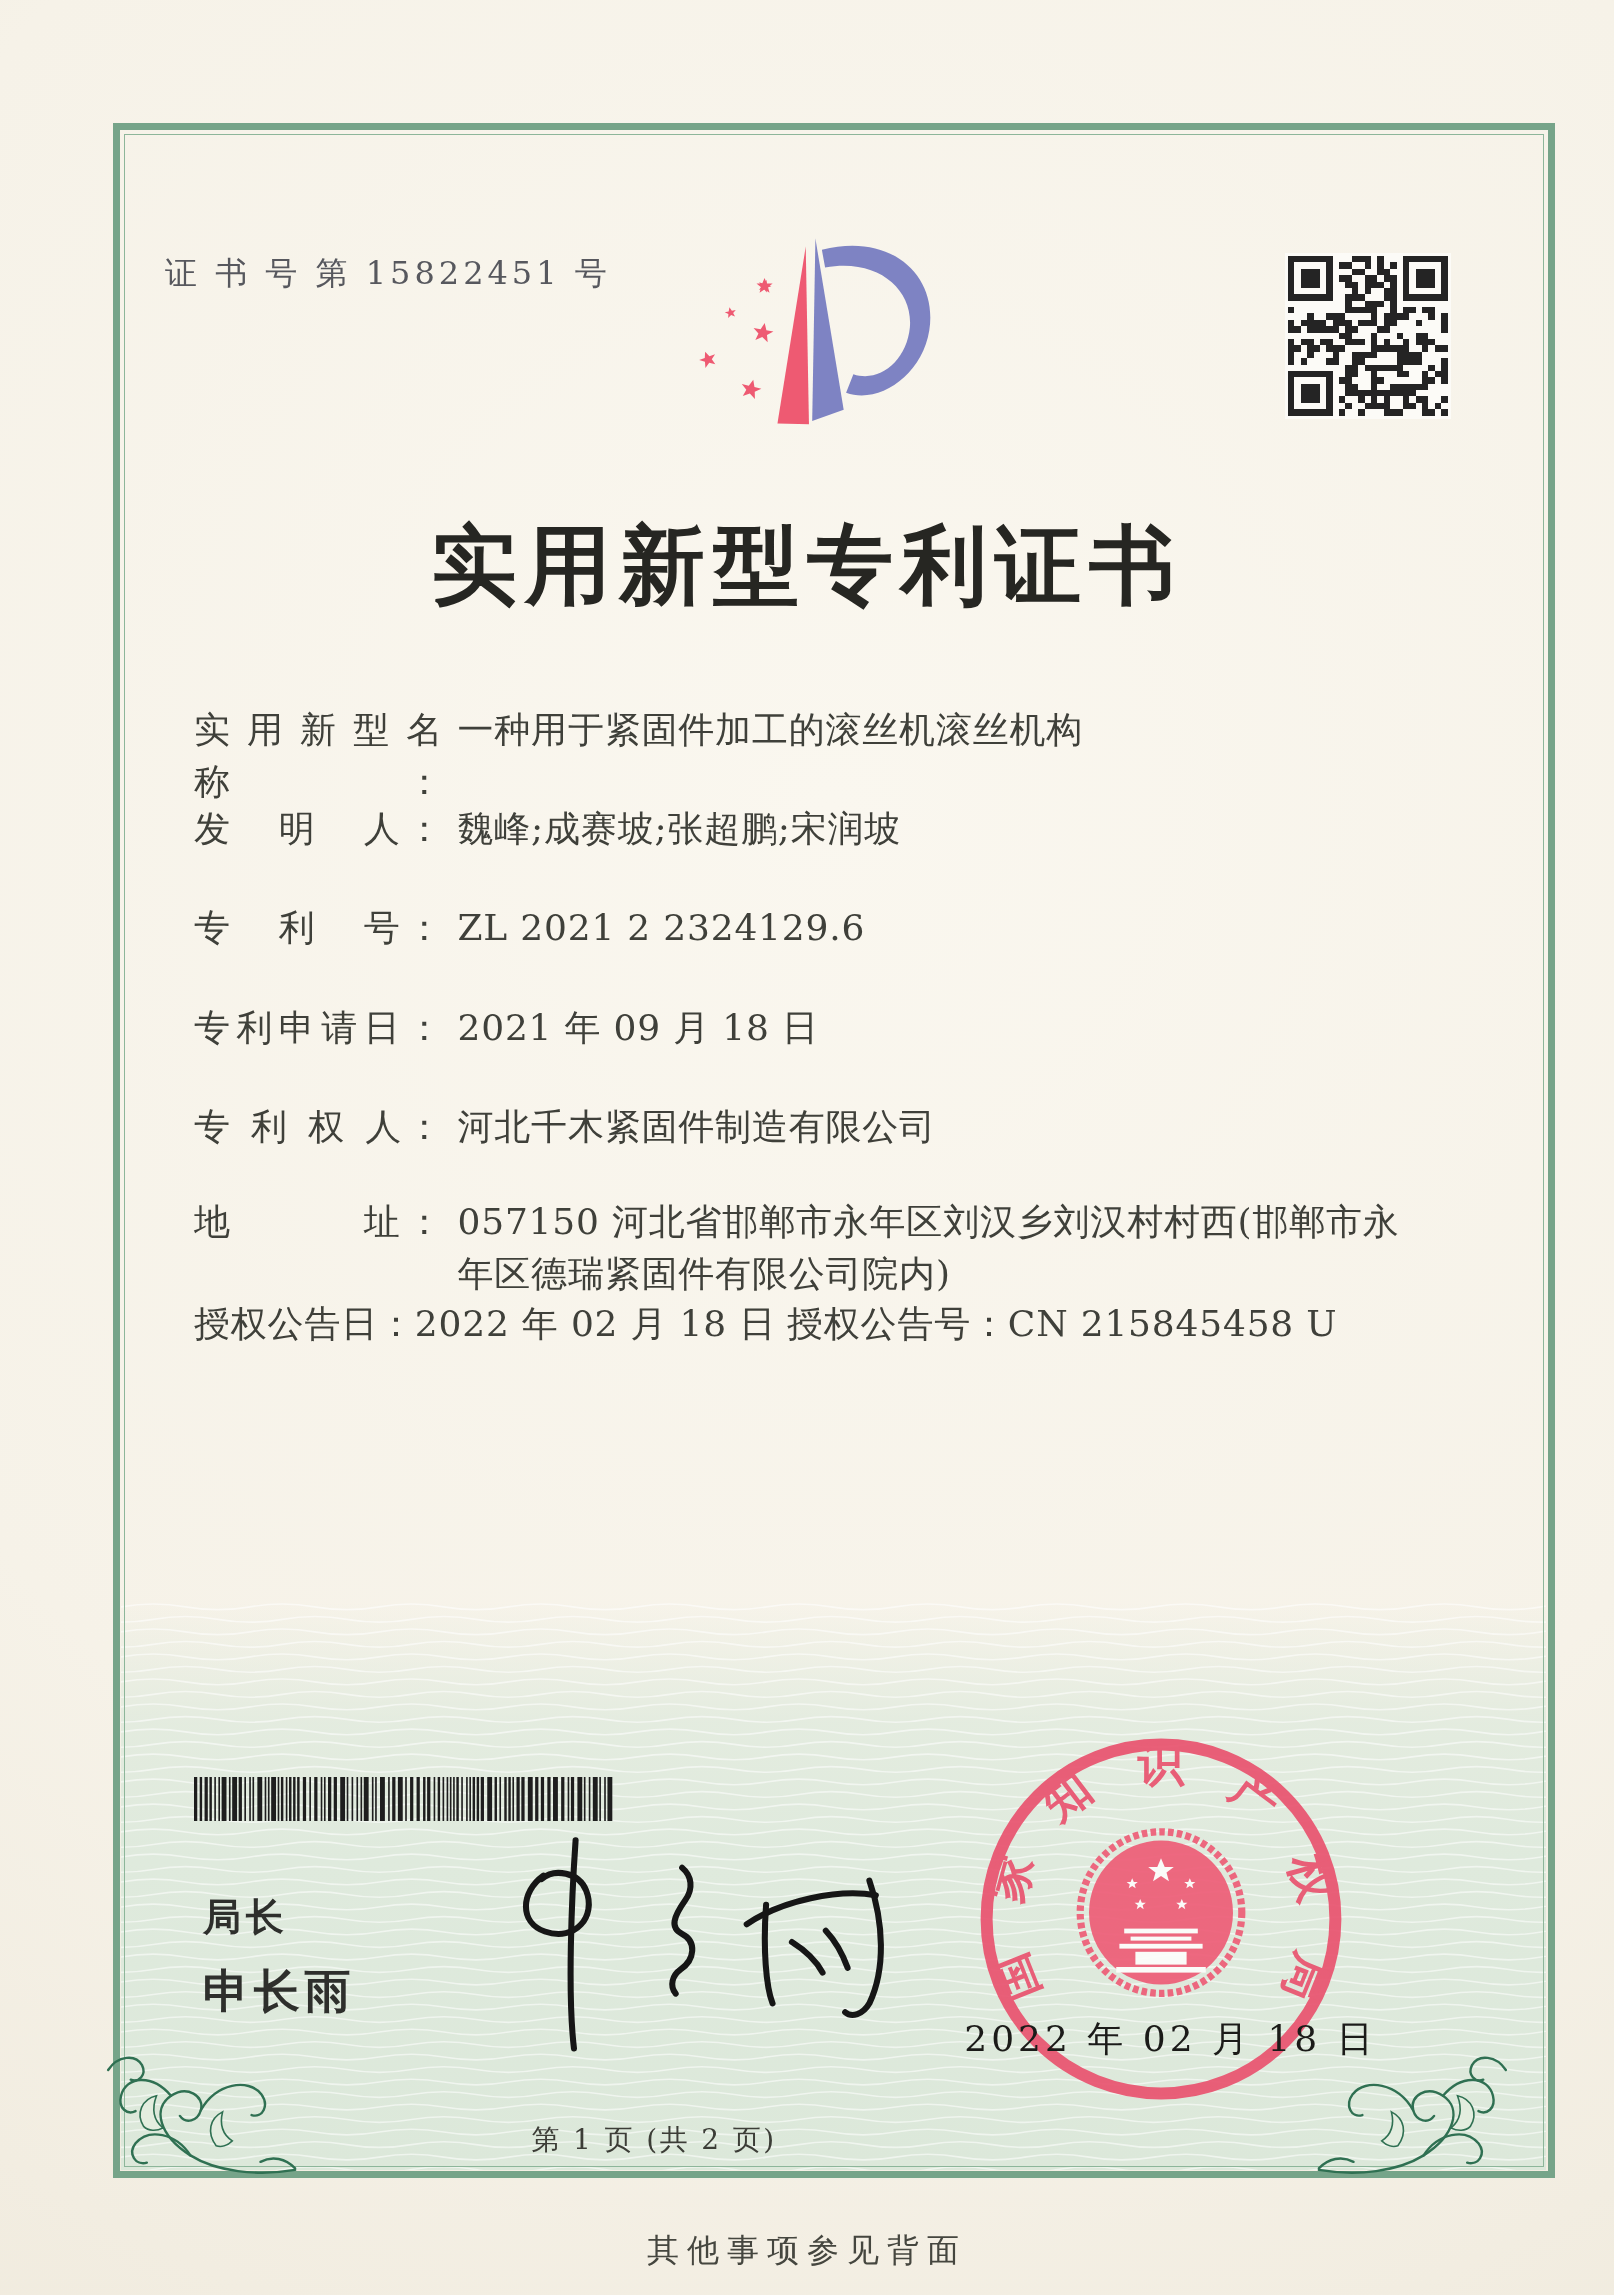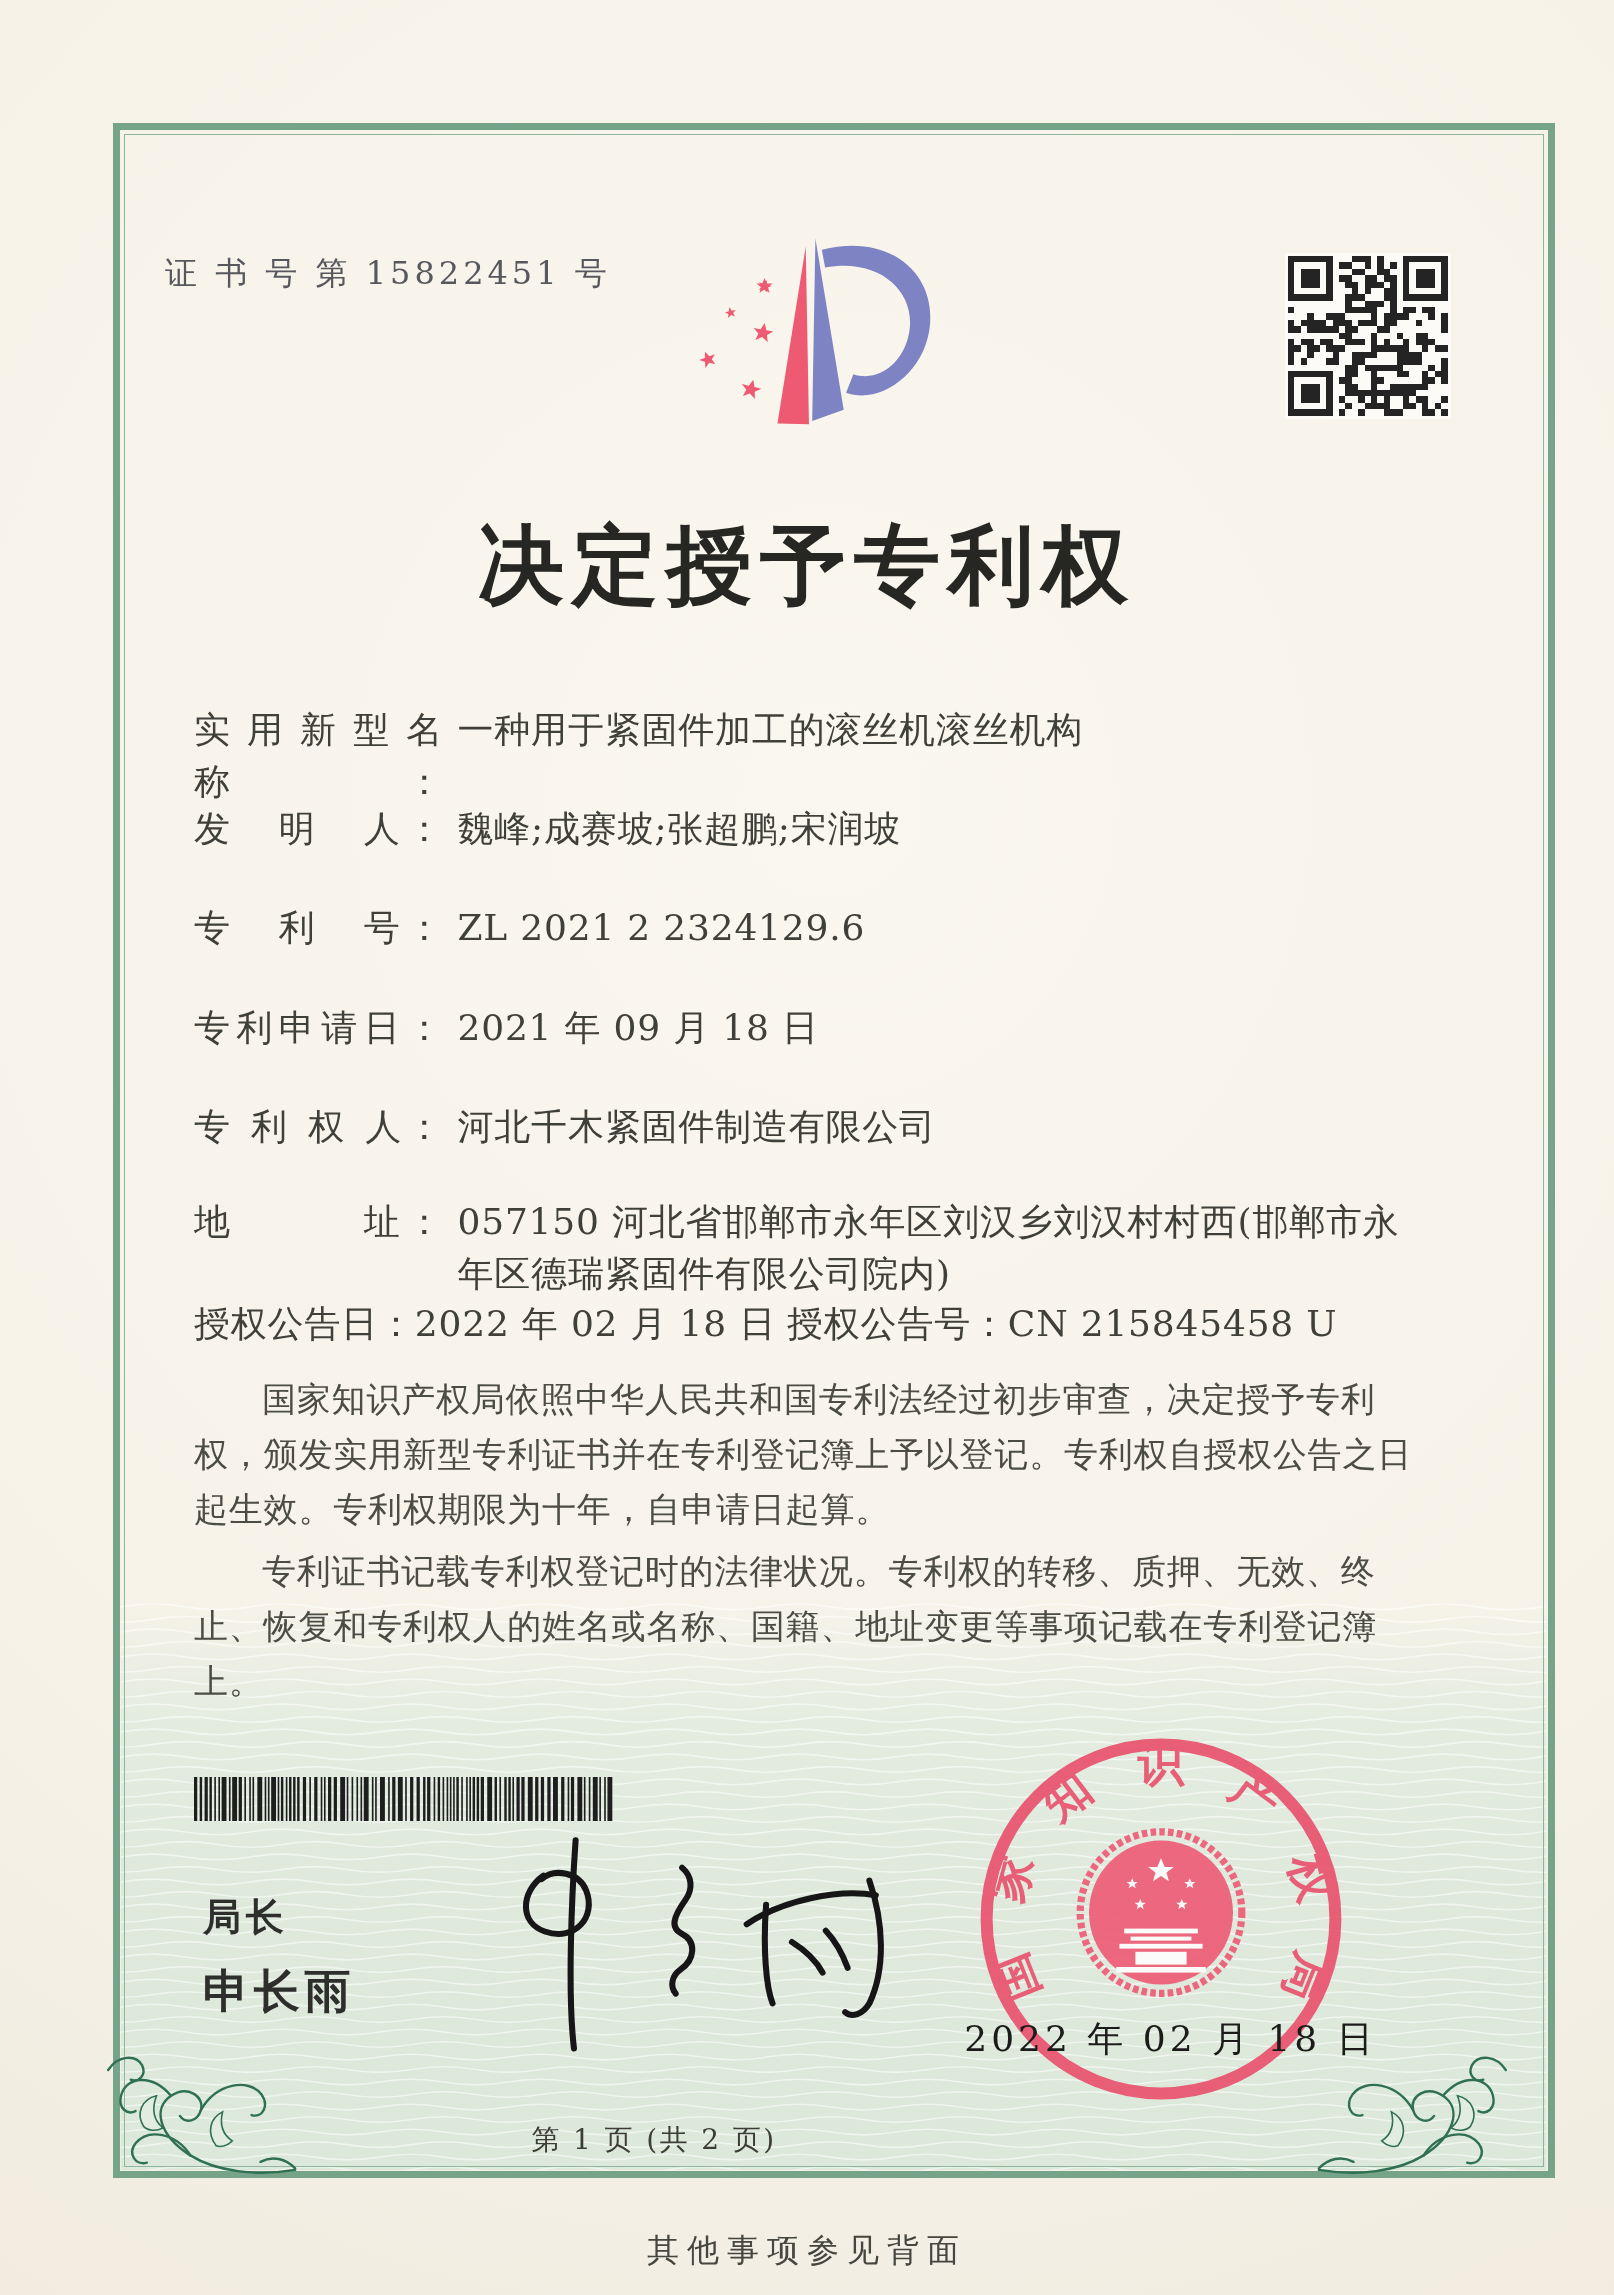--- a/index.html
+++ b/index.html
@@ -487,21 +487,21 @@
         <rect x="11" y="24" width="1" height="1"></rect>
         <rect x="15" y="24" width="1" height="1"></rect>
         <rect x="16" y="24" width="1" height="1"></rect>
         <rect x="17" y="24" width="1" height="1"></rect>
         <rect x="21" y="24" width="1" height="1"></rect>
         <rect x="22" y="24" width="1" height="1"></rect>
         <rect x="24" y="24" width="1" height="1"></rect>
       </svg>
   </div>
 
-  <h1 class="title">决定授予专利权</h1>
+  <h1 class="title">实用新型专利证书</h1>
 
   <div class="row" style="top:803px">
     <span class="lbl">发　明　人：</span><span class="val">魏峰;成赛坡;张超鹏;宋润坡</span>
   </div>
   <div class="row" style="top:704px">
     <span class="lbl">实用新型名称：</span><span class="val">一种用于紧固件加工的滚丝机滚丝机构</span>
   </div>
   <div class="row" style="top:902px">
     <span class="lbl">专　利　号：</span><span class="val">ZL 2021 2 2324129.6</span>
   </div>
@@ -512,24 +512,20 @@
     <span class="lbl">专 利 权 人：</span><span class="val">河北千木紧固件制造有限公司</span>
   </div>
   <div class="row" style="top:1196px">
     <span class="lbl">地　　　址：</span><span class="val">057150 河北省邯郸市永年区刘汉乡刘汉村村西(邯郸市永年区德瑞紧固件有限公司院内)</span>
   </div>
   <div class="row" style="top:1298px">
     <span class="lbl-n">授权公告日：</span><span class="lbl-n">2022 年 02 月 18 日</span>
     <span class="grant-right"><span class="lbl-n">授权公告号：</span><span class="lbl-n">CN 215845458 U</span></span>
   </div>
 
-  <div class="paras">
-    <p>国家知识产权局依照中华人民共和国专利法经过初步审查，决定授予专利权，颁发实用新型专利证书并在专利登记簿上予以登记。专利权自授权公告之日起生效。专利权期限为十年，自申请日起算。</p>
-    <p>专利证书记载专利权登记时的法律状况。专利权的转移、质押、无效、终止、恢复和专利权人的姓名或名称、国籍、地址变更等事项记载在专利登记簿上。</p>
-  </div>
 
   <div class="barcode">
     <svg id="barcode-svg" viewBox="0 0 522 56" preserveAspectRatio="none">
         <rect x="0" y="0" width="4" height="56"></rect>
         <rect x="7" y="0" width="3" height="56"></rect>
         <rect x="13" y="0" width="4" height="56"></rect>
         <rect x="19" y="0" width="3" height="56"></rect>
         <rect x="25" y="0" width="2" height="56"></rect>
         <rect x="30" y="0" width="2" height="56"></rect>
         <rect x="34" y="0" width="6" height="56"></rect>

